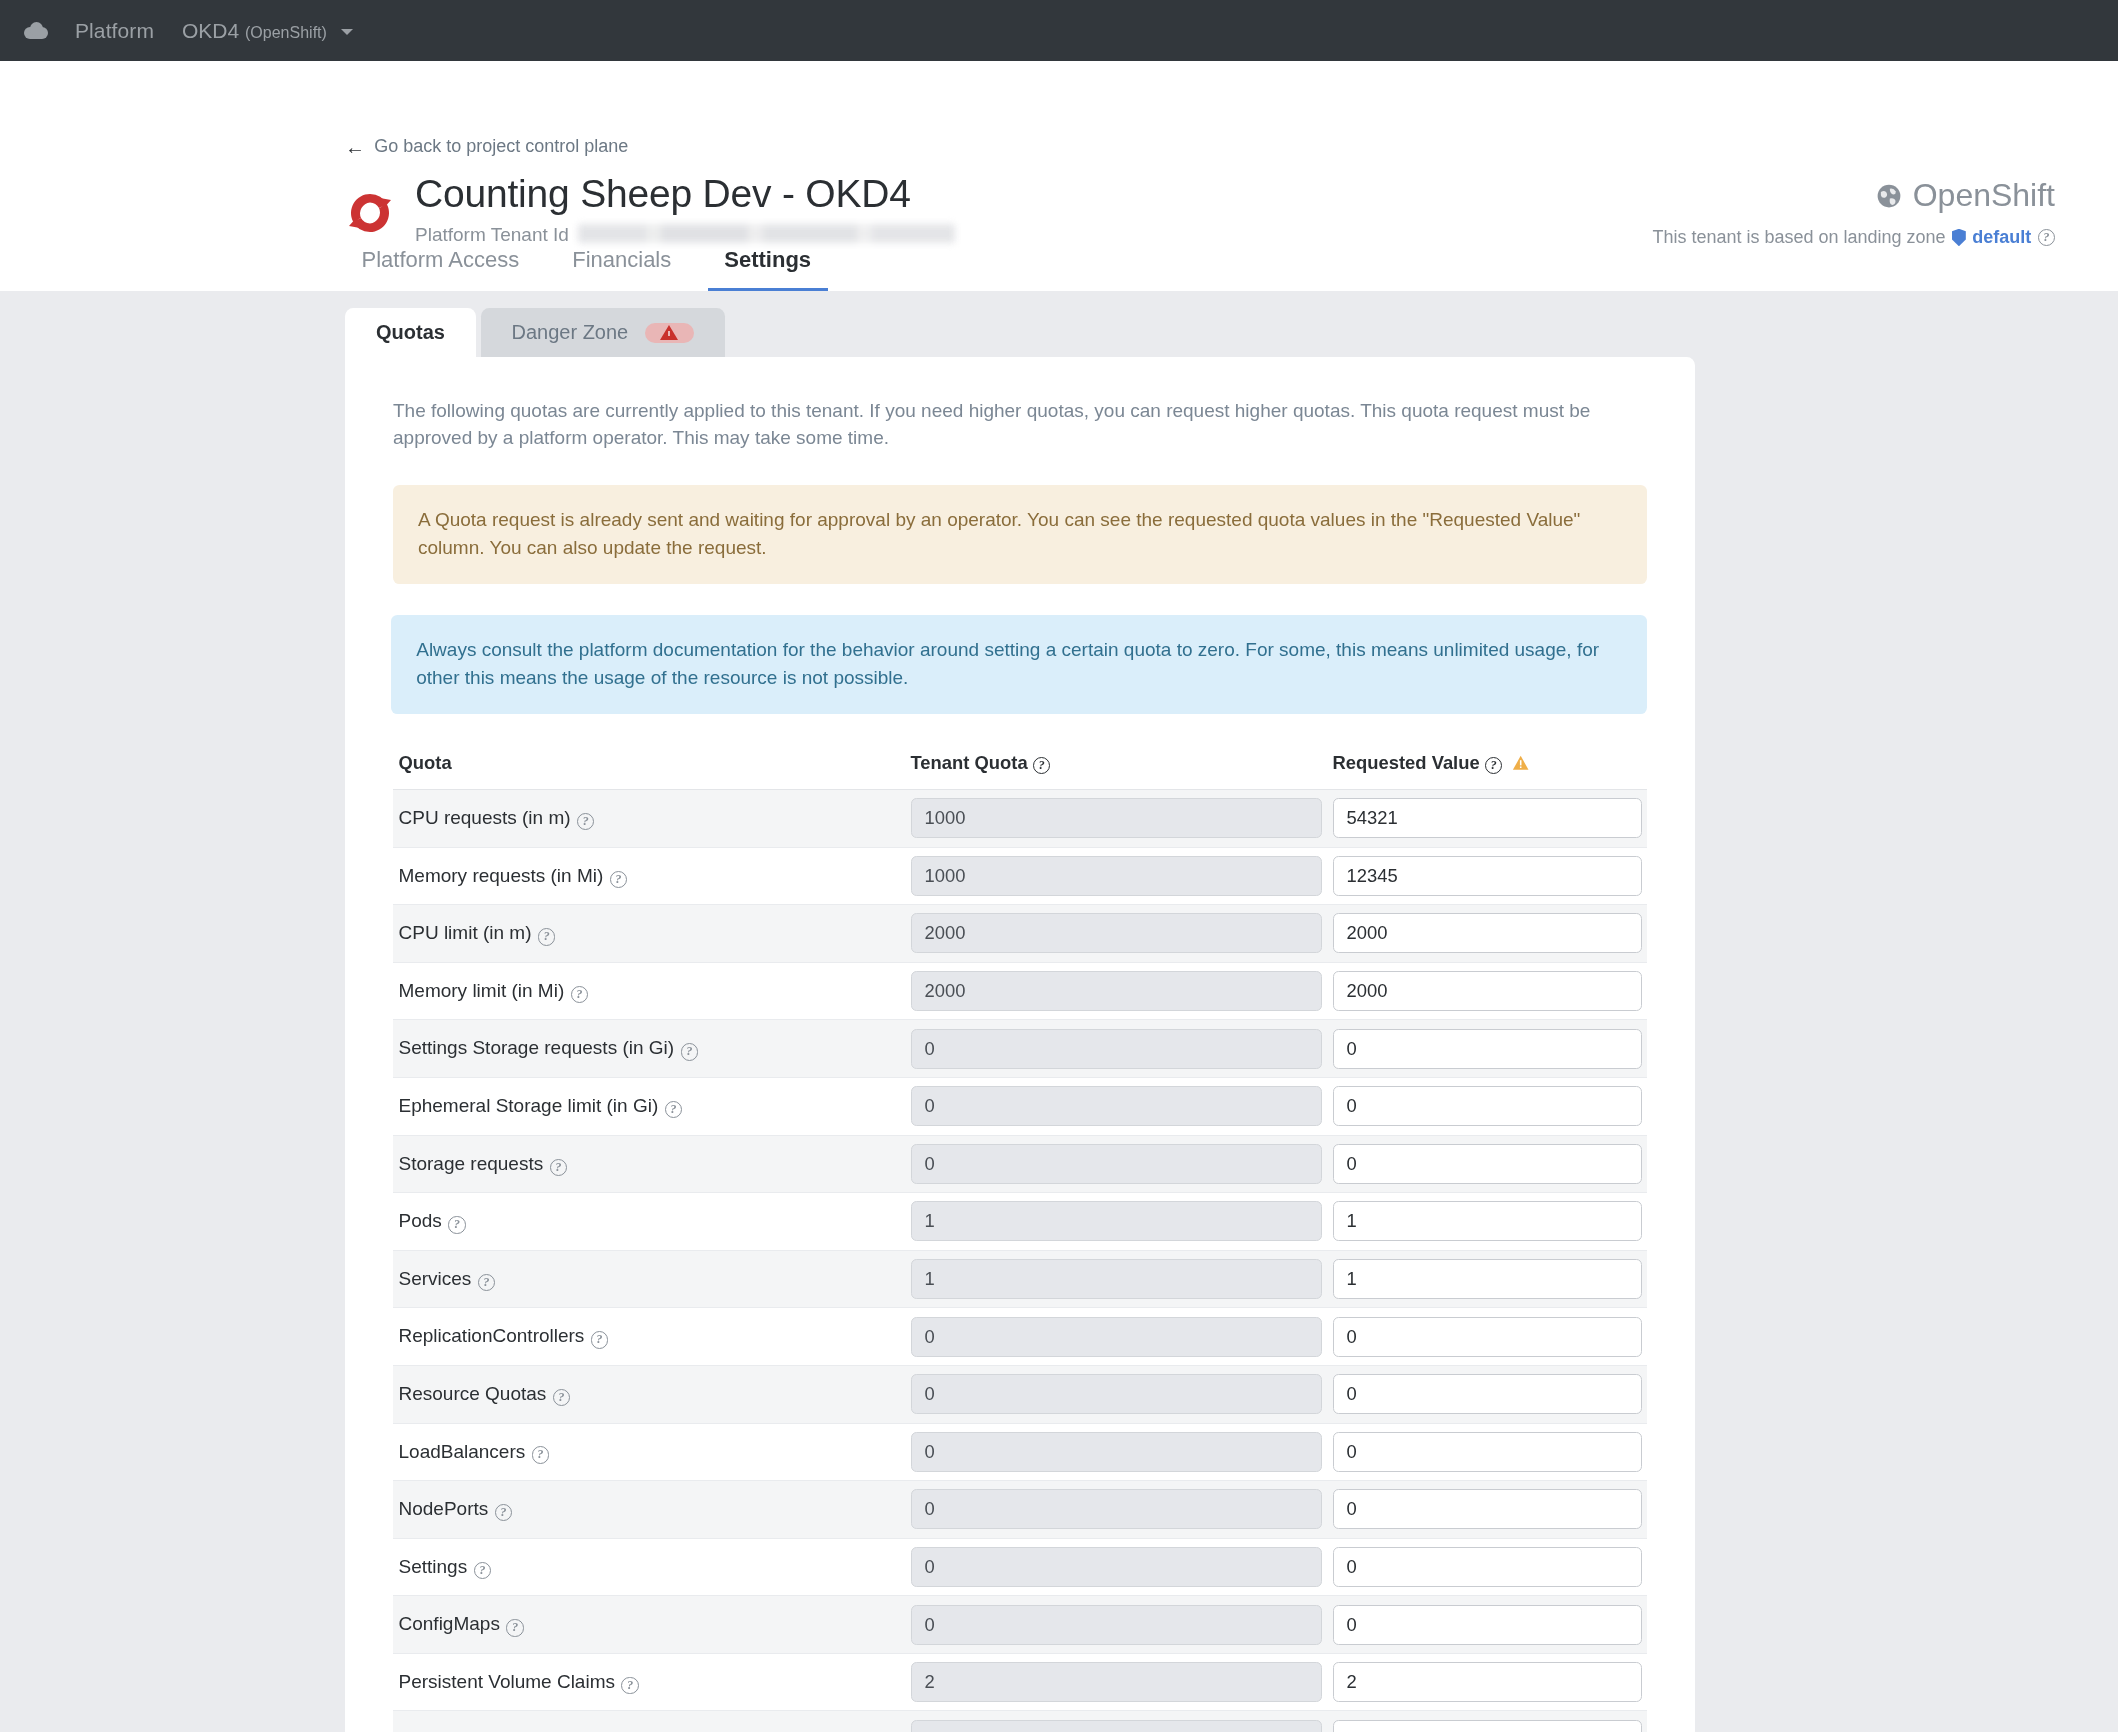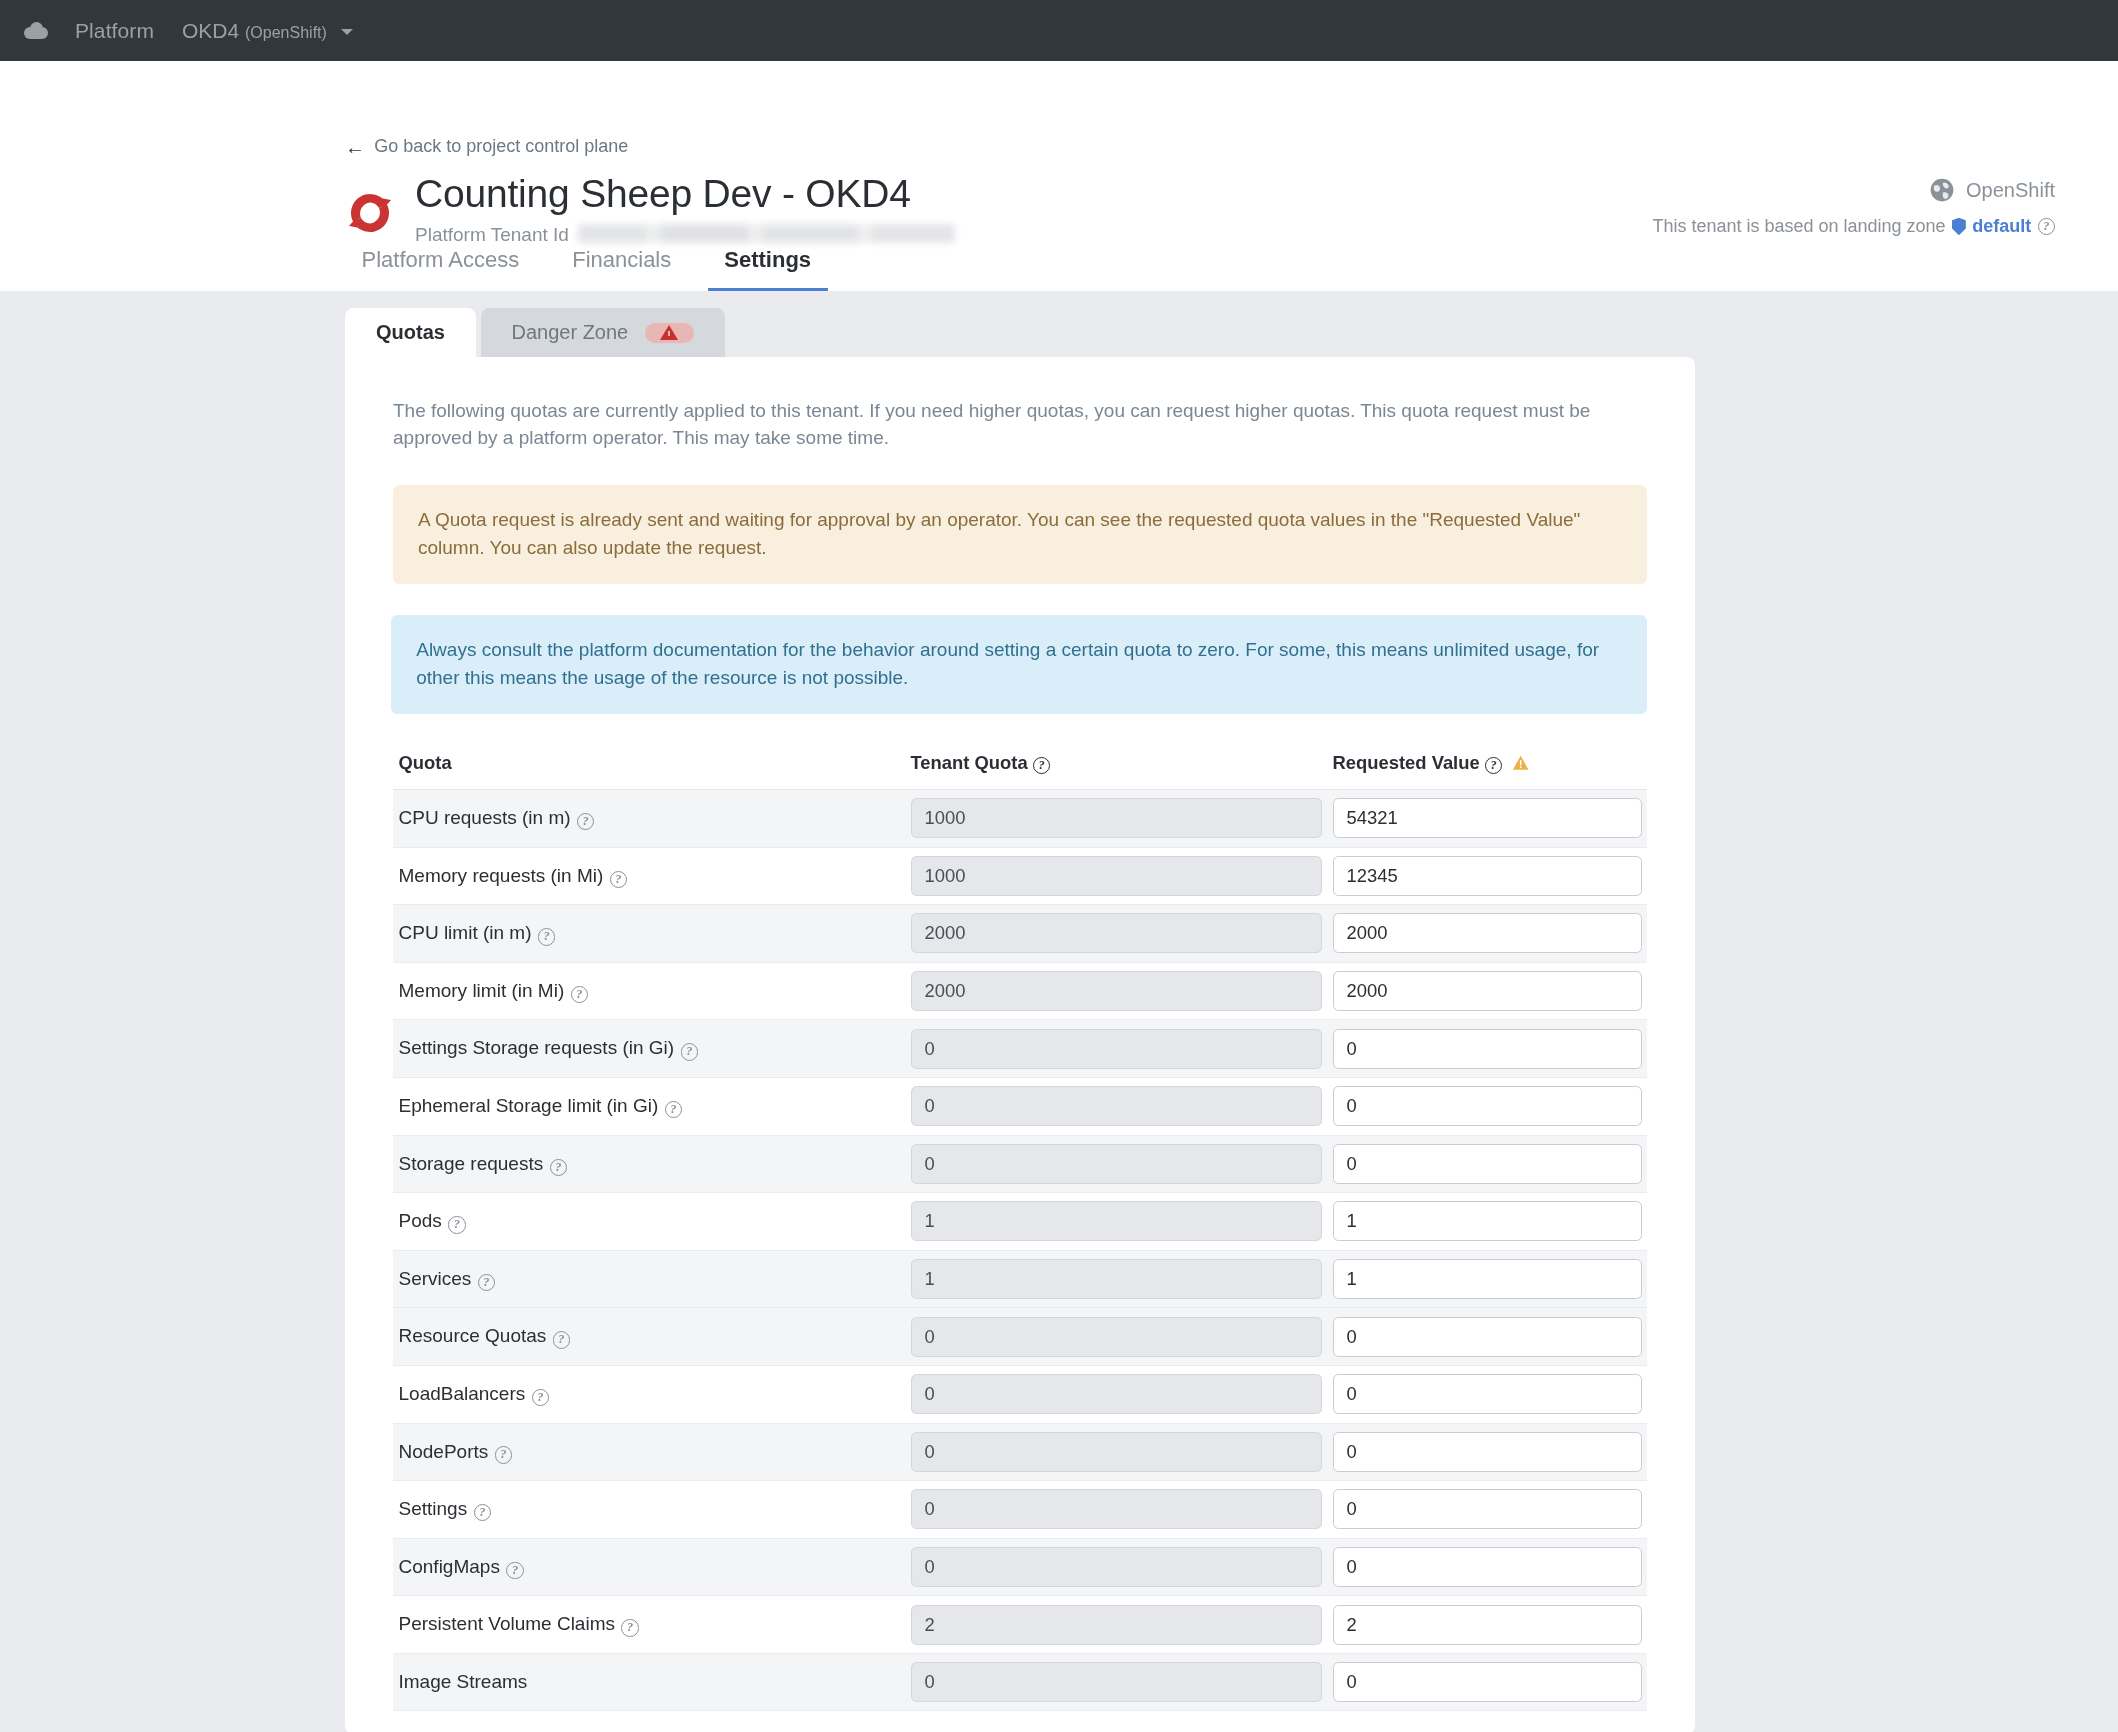--- a/index.html
+++ b/index.html
@@ -65,21 +65,21 @@
   }
   .subtitle { margin-top:7.3px; font-size:19px; color:#8a9199; display:flex; gap:9.2px;}
   .redacted {
     display:inline-block; width:377px; height:19px;
     background: linear-gradient(90deg,#e2e3e6 0 18%, #eceded 18% 22%, #dfe0e3 22% 45%, #ededee 45% 49%, #e1e2e5 49% 74%, #eeeeef 74% 78%, #e3e4e7 78% 100%);
     filter: blur(3.7px); border-radius:2.8px; opacity:.95;
   }
 
   .brand-right { position:absolute; right:64px; top:116px; text-align:right; }
   .brand-right .bname {
-    font-size:20px; color:#8a9199; display:flex; align-items:center; gap:11px;
+    font-size:32px; color:#8a9199; display:flex; align-items:center; gap:11px;
     justify-content:flex-end;
   }
   .globe { width:26px; height:26px; flex:none; }
   .lz-line { margin-top:13px; font-size:18px; color:#8a9199; display:flex; align-items:center; gap:6.4px; justify-content:flex-end;}
   .lz-line a { color:#4a7fd4; font-weight:bold; text-decoration:none; }
   .shield { width:13.8px; height:17.4px; background:#4a7fd4; clip-path: polygon(50% 0, 100% 14%, 100% 62%, 50% 100%, 0 62%, 0 14%); display:inline-block;}
   .qmark {
     display:inline-block; width:17.4px; height:17.4px; border:1.5px solid #8a9199;
     border-radius:50%; color:#8a9199; font-size:12.4px; line-height:14.7px; text-align:center;
     font-family:"Liberation Serif", serif; font-weight:bold;
@@ -290,20 +290,25 @@
           <tr>
             <td class="qname"><span>Pods</span><i class="qmark">?</i></td>
             <td class="cell-tenant"><input class="q disabled" readonly="" value="1" style=""></td>
             <td class="cell-req"><input class="q editable" value="1" style=""></td>
           </tr>
           <tr class="even">
             <td class="qname"><span>Services</span><i class="qmark">?</i></td>
             <td class="cell-tenant"><input class="q disabled" readonly="" value="1" style=""></td>
             <td class="cell-req"><input class="q editable" value="1" style=""></td>
           </tr>
+          <tr>
+            <td class="qname"><span>ReplicationControllers</span><i class="qmark">?</i></td>
+            <td class="cell-tenant"><input class="q disabled" readonly="" value="0" style=""></td>
+            <td class="cell-req"><input class="q editable" value="0" style=""></td>
+          </tr>
           <tr class="even">
             <td class="qname"><span>Resource Quotas</span><i class="qmark">?</i></td>
             <td class="cell-tenant"><input class="q disabled" readonly="" value="0" style=""></td>
             <td class="cell-req"><input class="q editable" value="0" style=""></td>
           </tr>
           <tr>
             <td class="qname"><span>LoadBalancers</span><i class="qmark">?</i></td>
             <td class="cell-tenant"><input class="q disabled" readonly="" value="0" style=""></td>
             <td class="cell-req"><input class="q editable" value="0" style=""></td>
           </tr>

